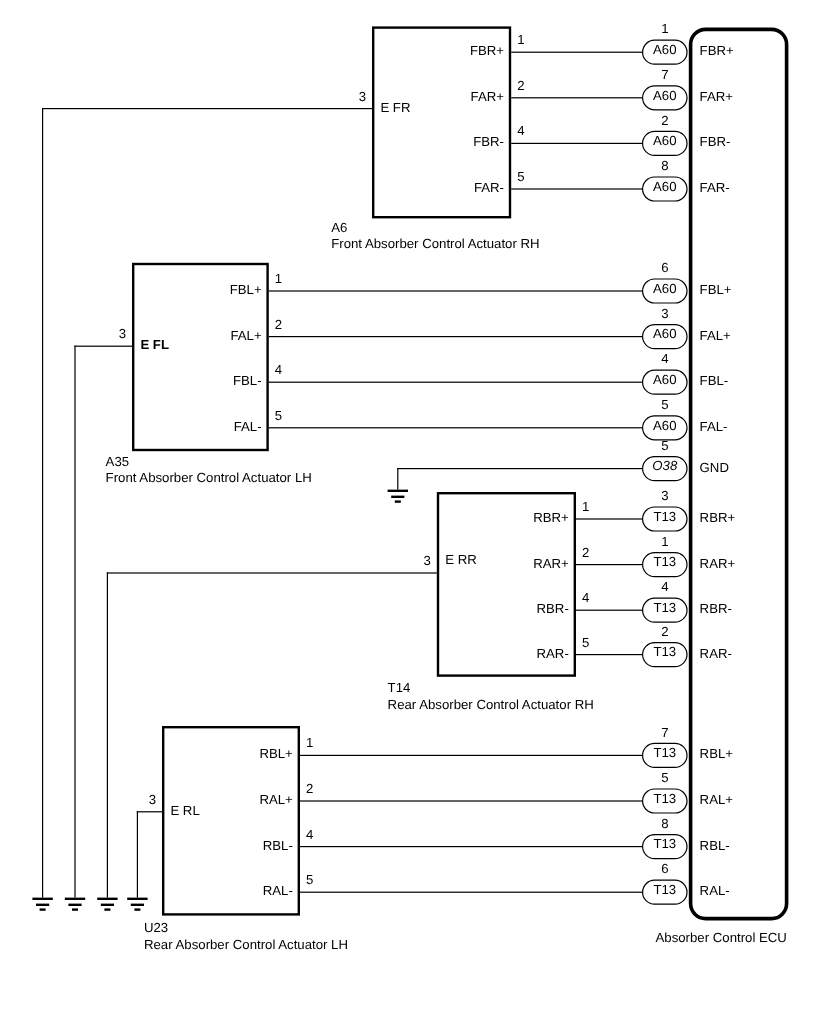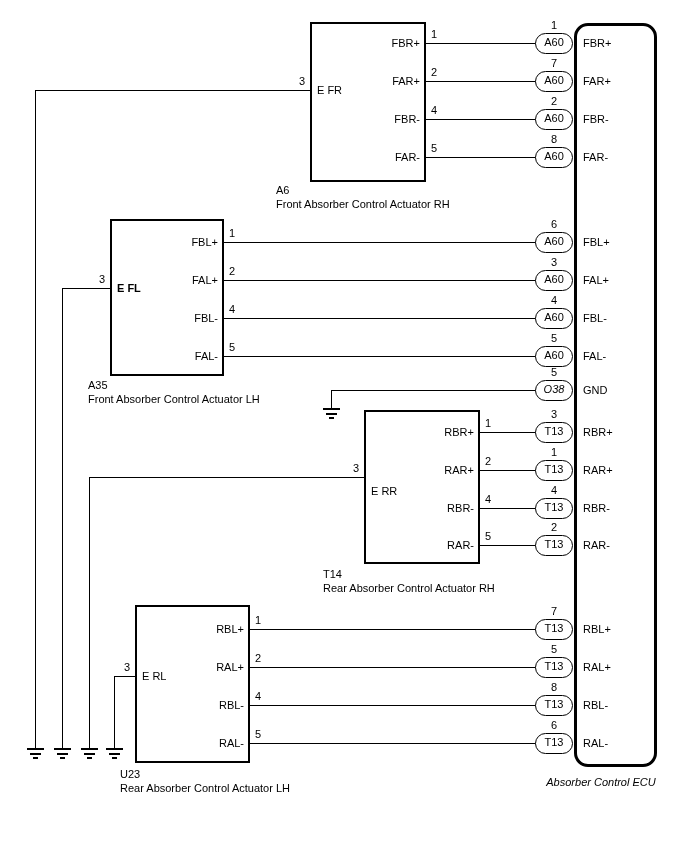--- a/index.html
+++ b/index.html
@@ -23,21 +23,21 @@
     background:#fff;box-sizing:border-box;text-align:center;
     font:11px/17px "Liberation Sans",sans-serif;
   }
   .gbar{position:absolute;height:2px;background:#000;}
 </style>
 </head>
 <body>
 
 <div id="stage">
   <div class="ecu" id="ecu-box" style="left: 574px; top: 23px; width: 83px; height: 744px;"></div>
-  <div class="t cx" id="ecu-caption" style="left: 601px; top: 776px; font-style: italic;">Absorber Control ECU</div>
+  <div class="t cx" id="ecu-caption" style="left: 601px; top: 776px;">Absorber Control ECU</div>
   <div id="gen">
       <div class="abox" style="left: 310px; top: 22px; width: 116px; height: 160px;"></div>
       <div class="t" style="left: 276px; top: 184px;">A6</div>
       <div class="t" style="left: 276px; top: 198px;">Front Absorber Control Actuator RH</div>
       <div class="t vc" style="left: 317px; top: 90px;">E FR</div>
       <div class="t ra" style="left: 305px; top: 87px;">3</div>
       <div class="wh" style="left: 35px; top: 90px; width: 275px;"></div>
       <div class="wv" style="left: 35px; top: 90px; height: 658px;"></div>
       <div class="gbar" style="left: 26.5px; top: 748px; width: 17px;"></div>
       <div class="gbar" style="left: 29.5px; top: 752.5px; width: 11px;"></div>
@@ -96,21 +96,21 @@
       <div class="t vc" style="left: 583px; top: 318px;">FBL-</div>
       <div class="t rvc" style="left: 218px; top: 356px;">FAL-</div>
       <div class="t up" style="left: 229px; top: 353px;">5</div>
       <div class="wh" style="left: 224px; top: 356px; width: 315px;"></div>
       <div class="t cu" style="left: 554px; top: 343.5px;">5</div>
       <div class="oval" style="left: 535px; top: 345.5px;">A60</div>
       <div class="t vc" style="left: 583px; top: 356px;">FAL-</div>
       <div class="abox" style="left: 364px; top: 410px; width: 116px; height: 154px;"></div>
       <div class="t" style="left: 323px; top: 568px;">T14</div>
       <div class="t" style="left: 323px; top: 582px;">Rear Absorber Control Actuator RH</div>
-      <div class="t vc" style="left: 371px; top: 491px;">E RR</div>
+      <div class="t vc" style="left: 371px; top: 467px;">E RR</div>
       <div class="t ra" style="left: 359px; top: 474px;">3</div>
       <div class="wh" style="left: 89px; top: 477px; width: 275px;"></div>
       <div class="wv" style="left: 89px; top: 477px; height: 271px;"></div>
       <div class="gbar" style="left: 80.5px; top: 748px; width: 17px;"></div>
       <div class="gbar" style="left: 83.5px; top: 752.5px; width: 11px;"></div>
       <div class="gbar" style="left: 86.5px; top: 757px; width: 5px;"></div>
       <div class="t rvc" style="left: 474px; top: 432px;">RBR+</div>
       <div class="t up" style="left: 485px; top: 429px;">1</div>
       <div class="wh" style="left: 480px; top: 432px; width: 59px;"></div>
       <div class="t cu" style="left: 554px; top: 419.5px;">3</div>

